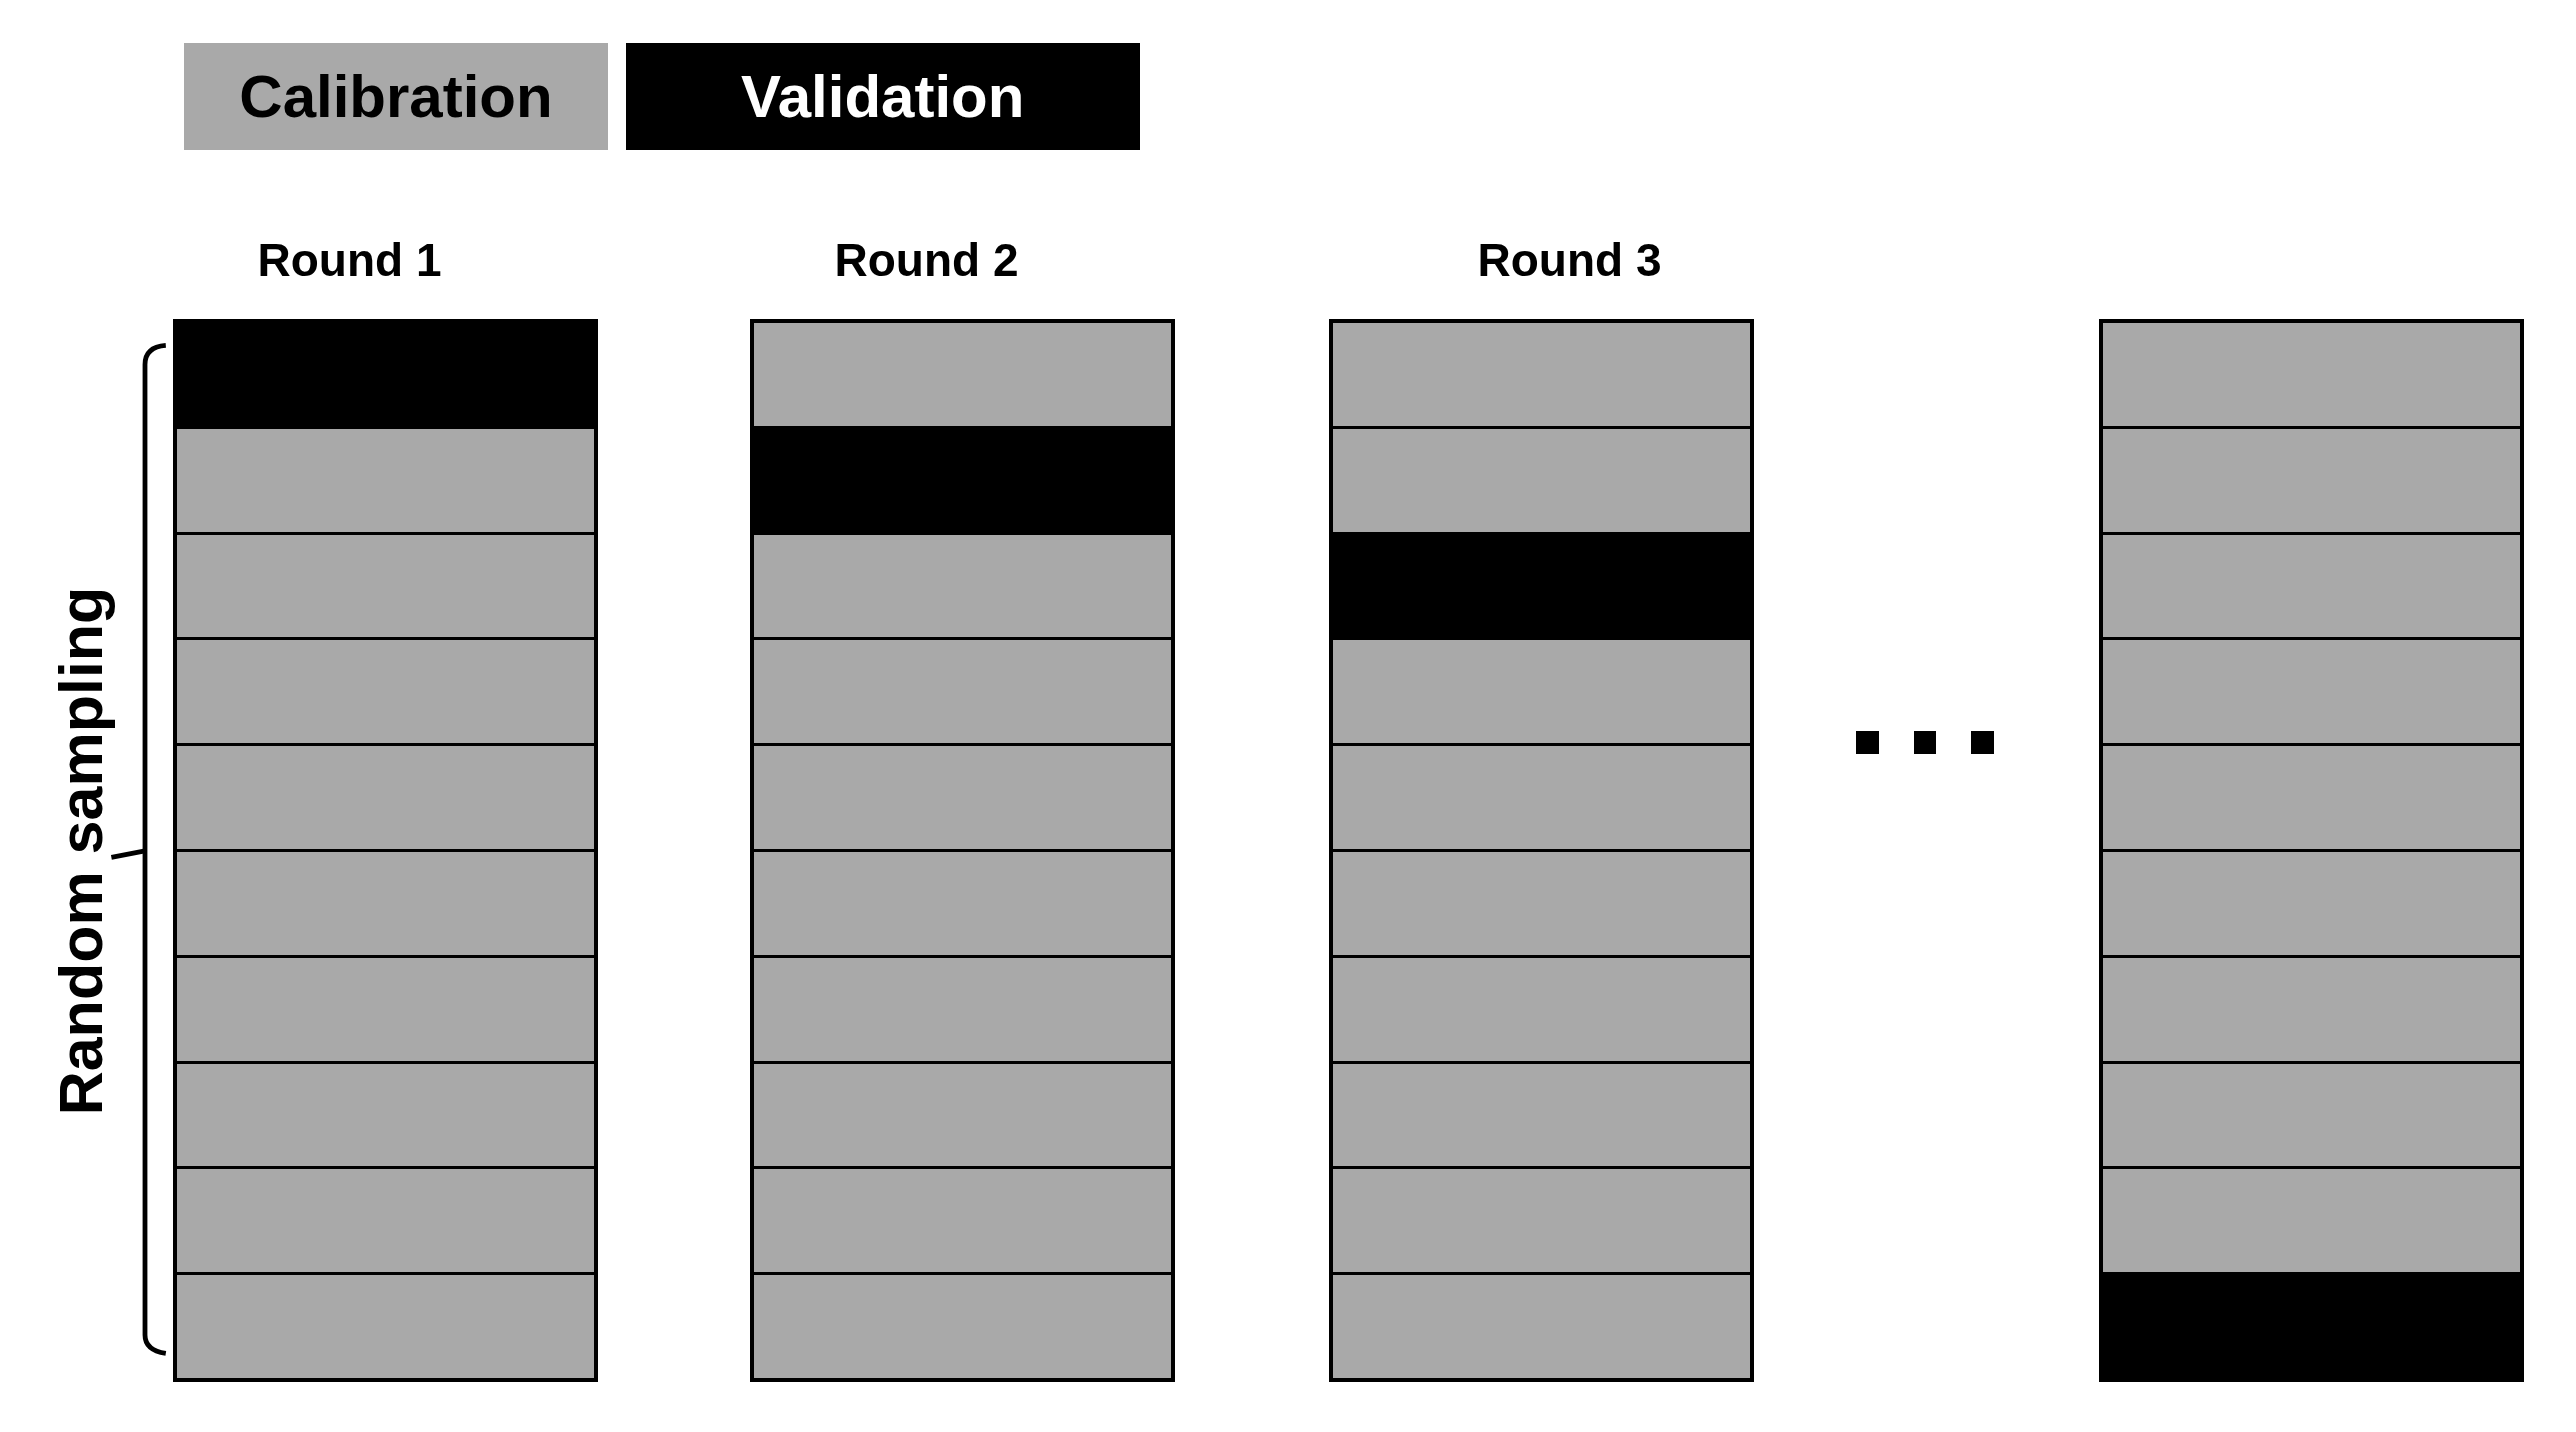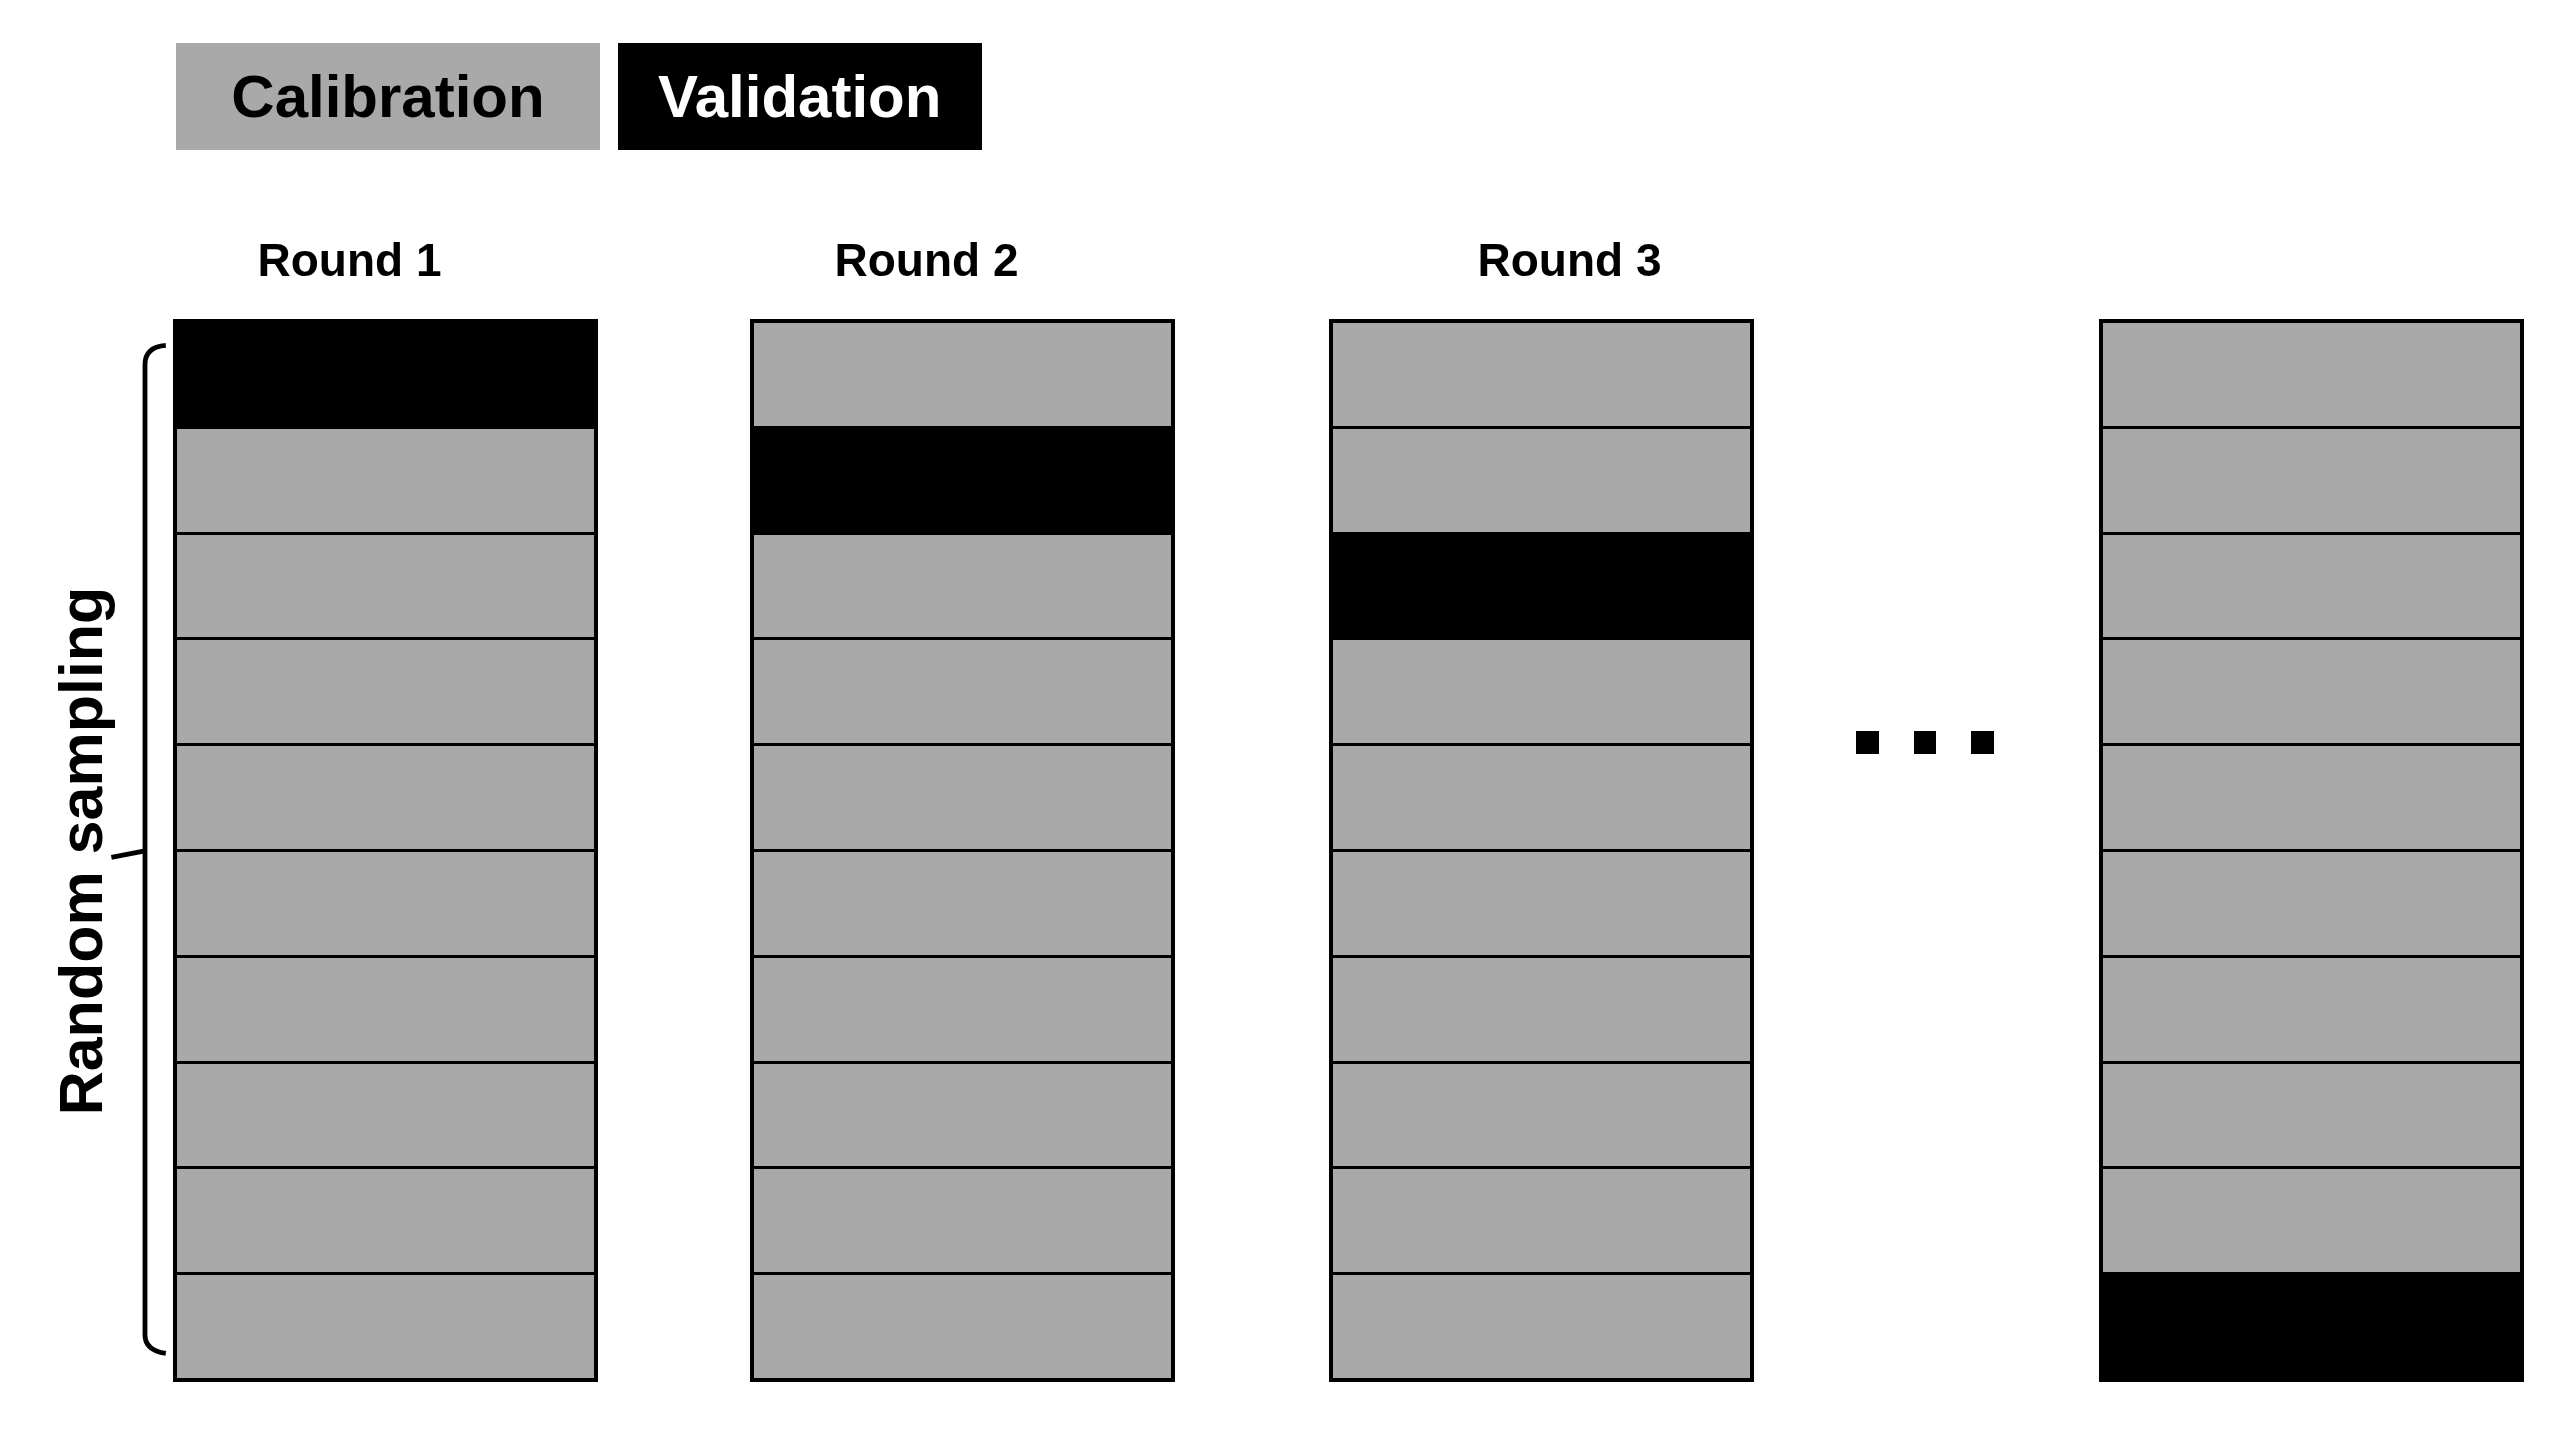--- a/index.html
+++ b/index.html
@@ -12,22 +12,22 @@
   }
   
   .legend{
     position:absolute;left:176px;top:43px;
     display:flex;gap:17.7px;
   }
   .legend-item{
     height:107px;display:flex;align-items:center;justify-content:center;
     font-size:60px;font-weight:700;line-height:1;
   }
-  .legend-item.cal{width:424px;background:var(--cal);color:#000;}
-  .legend-item.val{width:364px;background:var(--val);color:#fff;}
+  .legend-item.cal{width:424px;background:var(--cal);color:#000;margin-left:8px;}
+  .legend-item.val{width:514px;background:var(--val);color:#fff;}
   
   .round-title{
     position:absolute;top:224px;width:425px;height:72px;
     font-size:46px;font-weight:700;line-height:72px;
     text-align:center;color:#000;
     transform:translateX(-36px);
     white-space:nowrap;
   }
   
   .column{

